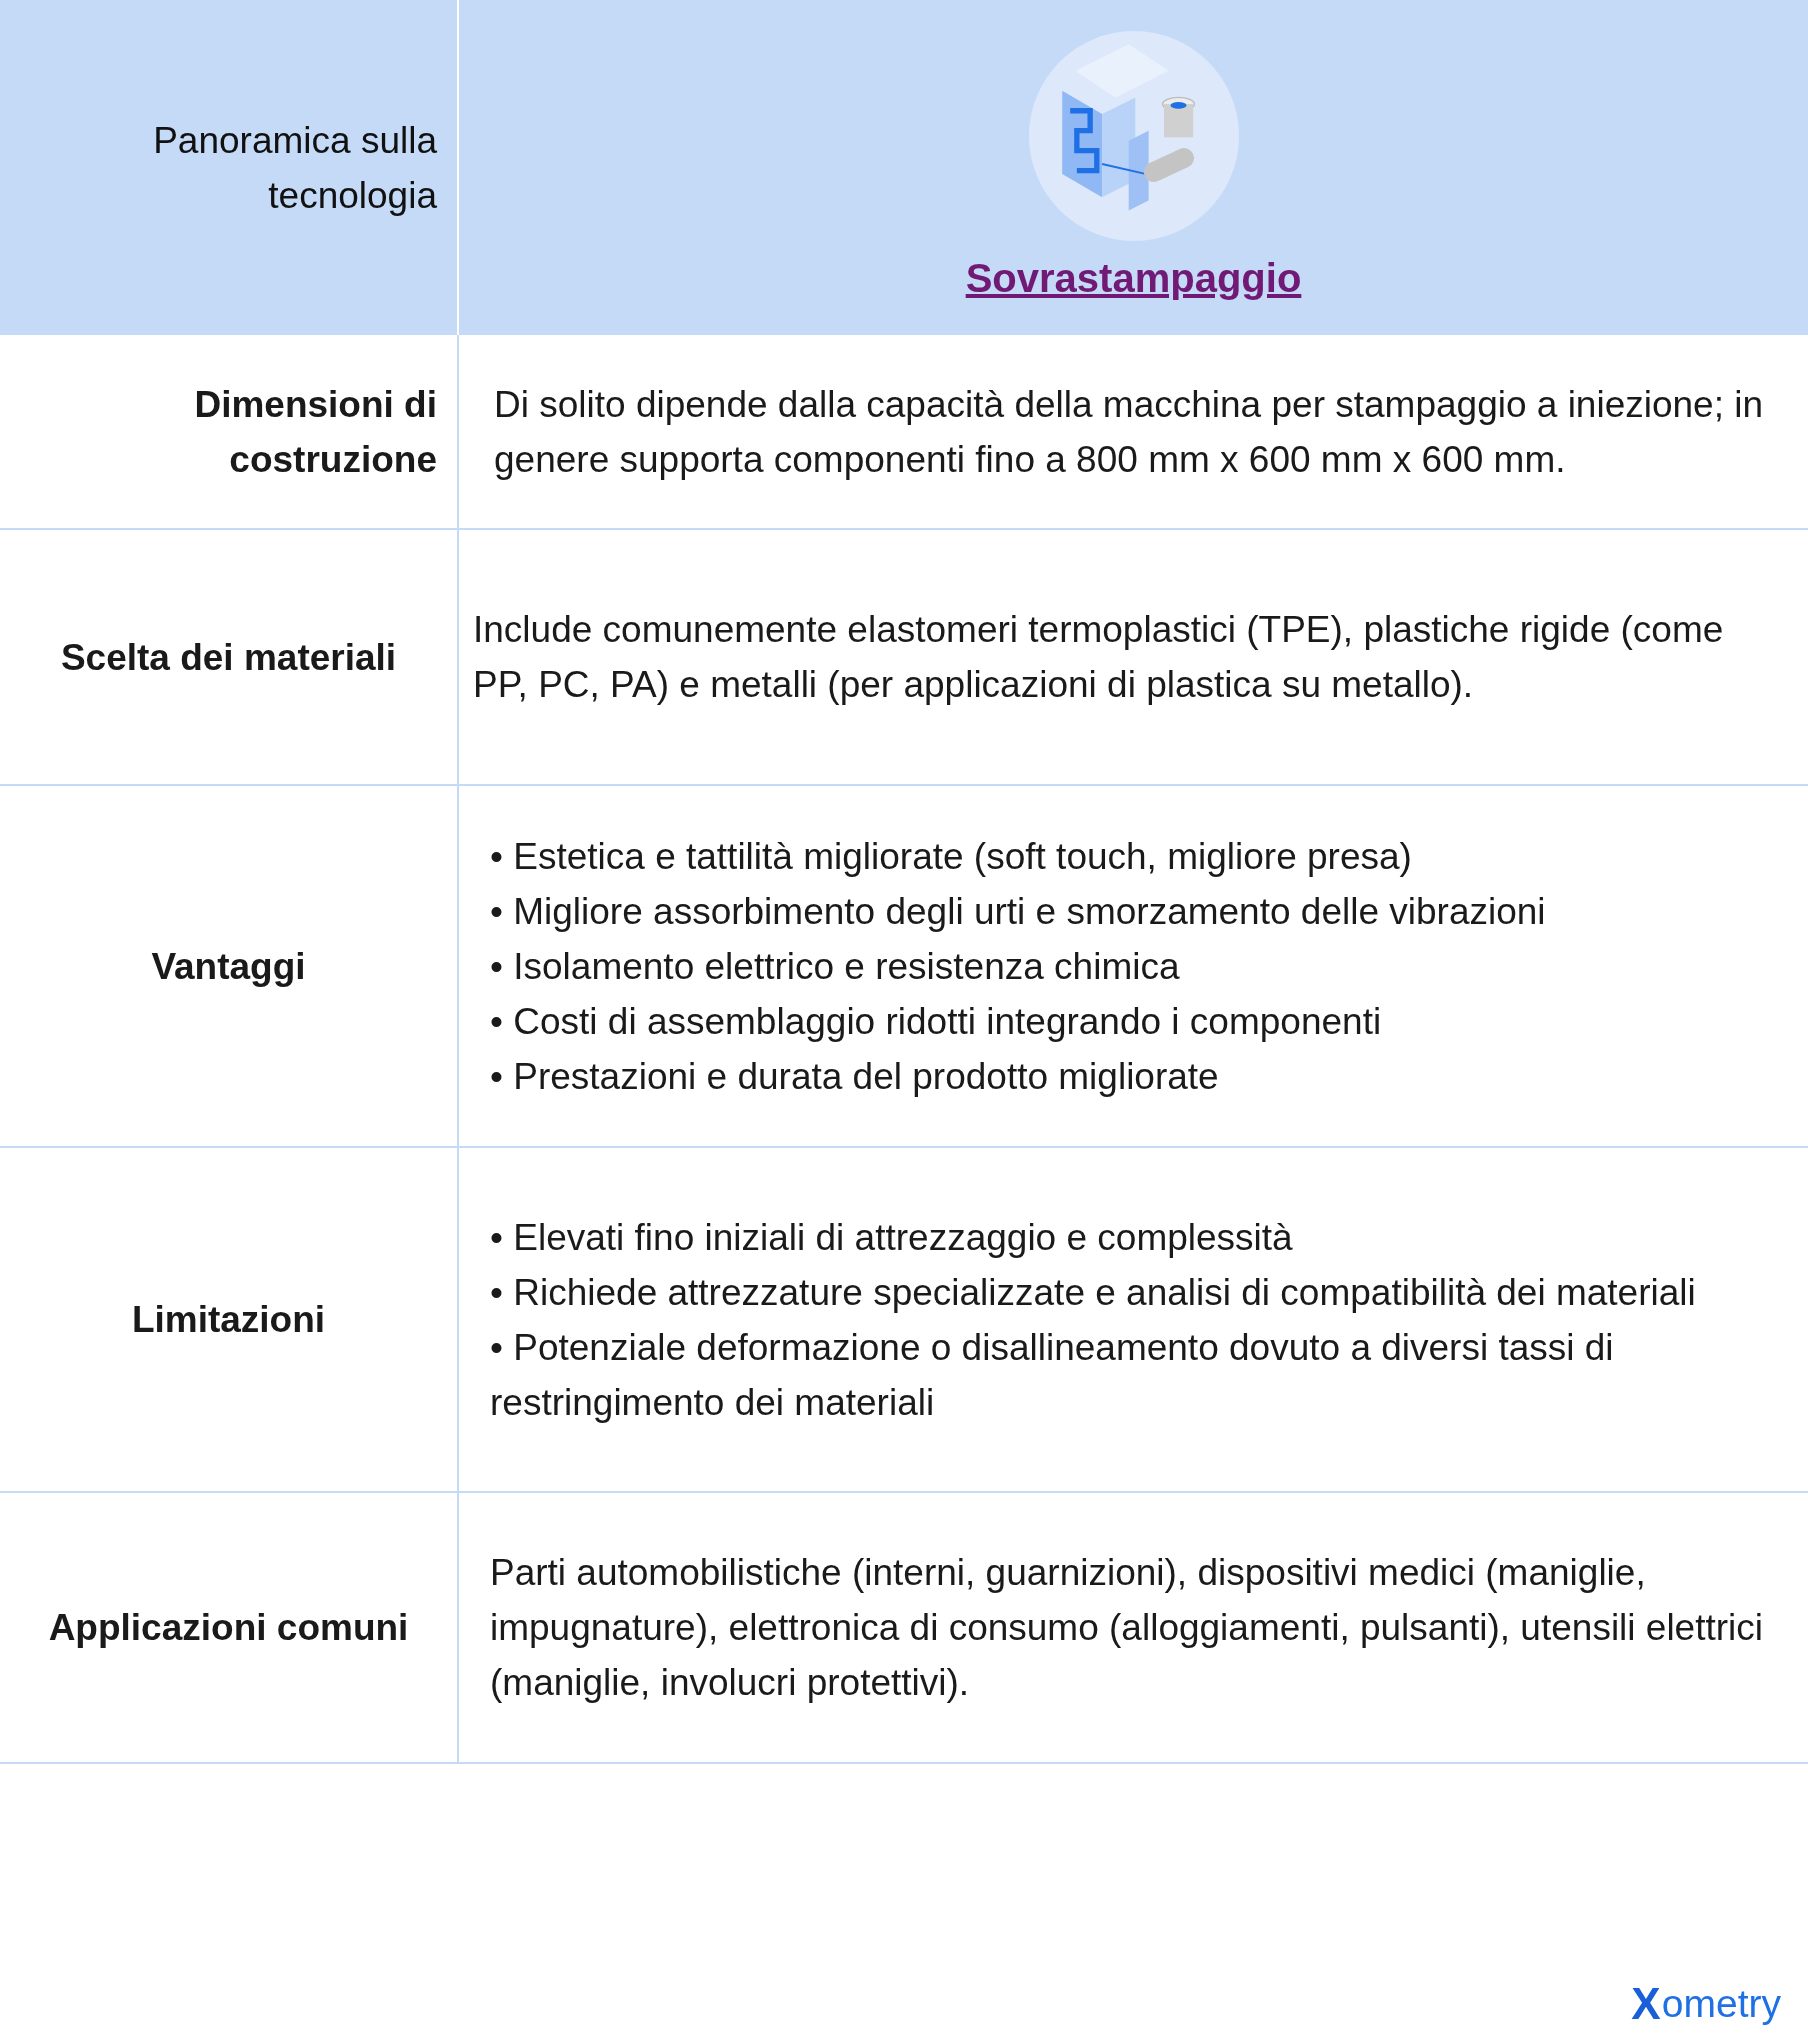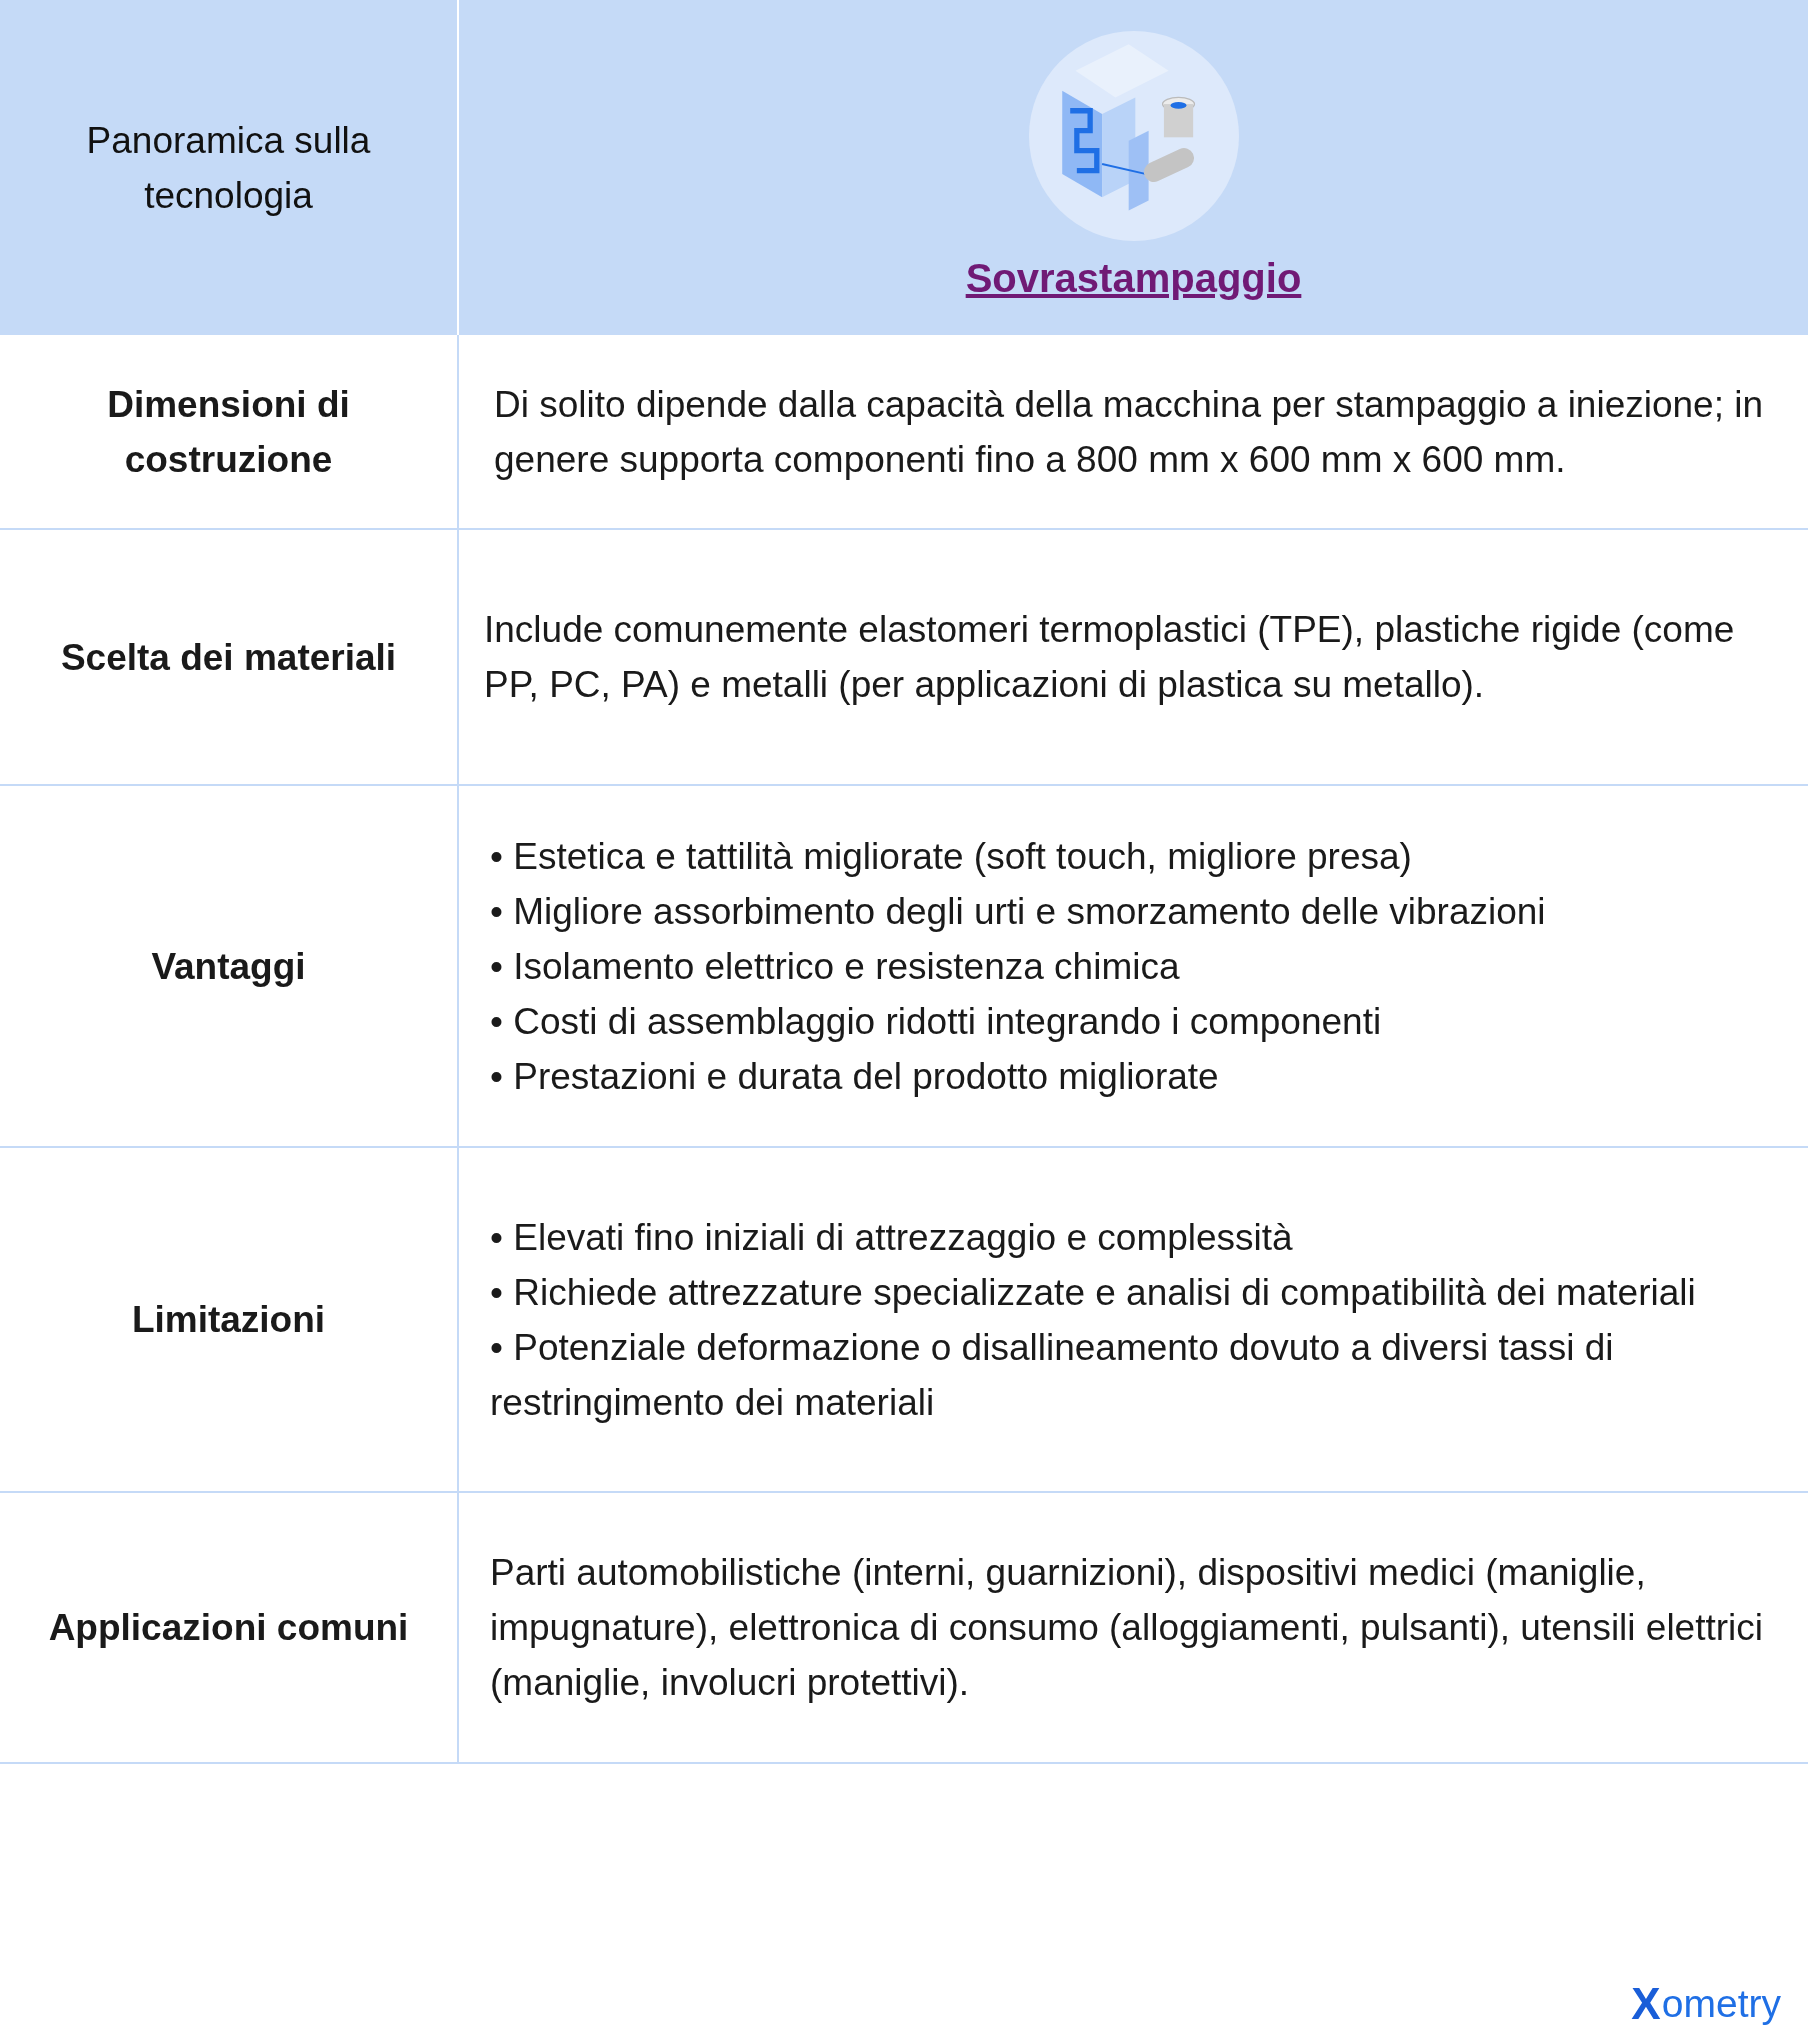--- a/index.html
+++ b/index.html
@@ -2,21 +2,21 @@
 <html style="font-size:10.6px"><head>
 <meta charset="utf-8">
 <style>
   html, body { margin: 0; padding: 0; background: #ffffff; }
   body { width: 1808px; height: 2035px; position: relative; overflow: hidden;
          font-family: "Liberation Sans", "DejaVu Sans", sans-serif; color: #1a1a1a; }
   .table { position: absolute; left: 0; top: 0; width: 1808px; }
   .row { display: flex; border-bottom: 2.7px solid #c5daf7; box-sizing: border-box; }
   .row.header { background: #c5daf7; height: 335px; border-bottom: none; }
   .cell-label { width: 459px; box-sizing: border-box; display: flex; align-items: center;
-                justify-content: center; text-align: center; font-weight: bold; font-size: 37px;
+                justify-content: center; text-align: right; font-weight: bold; font-size: 37px;
                 line-height: 55px; padding: 0 20px; border-right: 2.7px solid #c5daf7; }
   .row.header .cell-label { font-weight: normal; border-right: 2.7px solid #ffffff; color: #111; }
   .cell-value { flex: 1; box-sizing: border-box; display: flex; flex-direction: column;
                 justify-content: center; padding: 0 27px 0 35px; font-size: 37px; line-height: 55px; }
   .header-value { flex: 1; display: flex; flex-direction: column; align-items: center; justify-content: flex-start; }
   .tech-icon { width: 210px; height: 210px; border-radius: 50%; background: #dde9fb; margin-top: 31px; position: relative; overflow: hidden; }
   .tech-title { margin-top: 14.6px; font-weight: bold; font-size: 40px; color: #701a75; margin-left: 0; text-decoration: underline; }
   .bullet-line { display: block; }
   .logo { position: absolute; right: 27px; top: 1979px; display: flex; align-items: center; font-size: 39px; color: #1f6fe5; }
   .logo-x { font-weight: bold; font-size: 44px; color: #1a5ed8; margin-right: 1.3px; }
@@ -49,21 +49,21 @@
   <div class="row" style="height:195px">
     <div class="cell-label">Dimensioni di costruzione</div>
     <div class="cell-value">
       <span class="bullet-line">Di solito dipende dalla capacità della macchina per stampaggio a iniezione; in genere supporta componenti fino a 800 mm x 600 mm x 600 mm.</span>
     </div>
   </div>
 
 
   <div class="row" style="height:256px">
     <div class="cell-label">Scelta dei materiali</div>
-    <div class="cell-value" style="padding-left:25px">
+    <div class="cell-value" style="padding-left:14px">
       <span class="bullet-line">Include comunemente elastomeri termoplastici (TPE), plastiche rigide (come PP, PC, PA) e metalli (per applicazioni di plastica su metallo).</span>
     </div>
   </div>
 
   <div class="row" style="height:362px">
     <div class="cell-label">Vantaggi</div>
     <div class="cell-value" style="padding-left:31px">
       <span class="bullet-line">• Estetica e tattilità migliorate (soft touch, migliore presa)</span>
       <span class="bullet-line">• Migliore assorbimento degli urti e smorzamento delle vibrazioni</span>
       <span class="bullet-line">• Isolamento elettrico e resistenza chimica</span>

